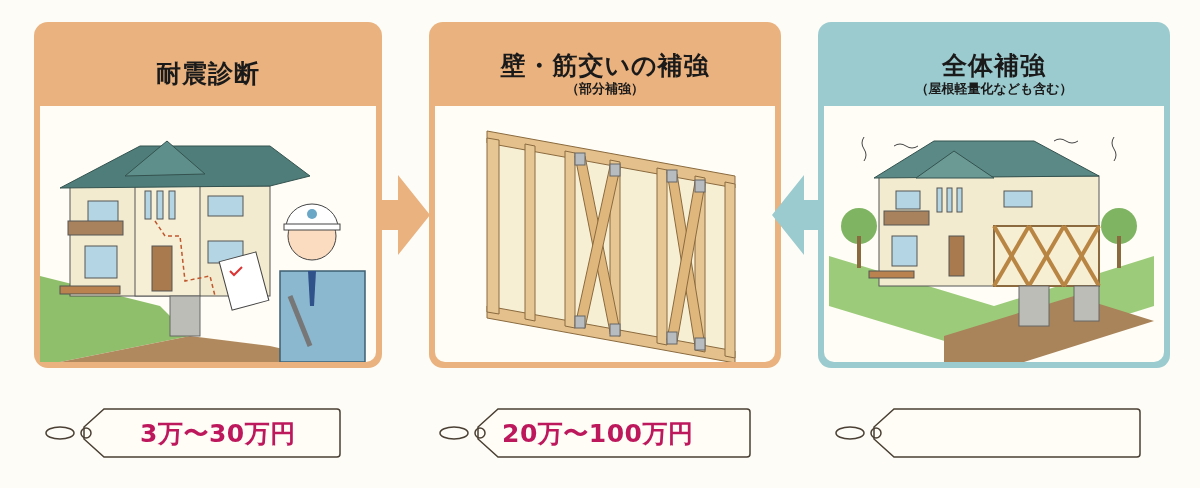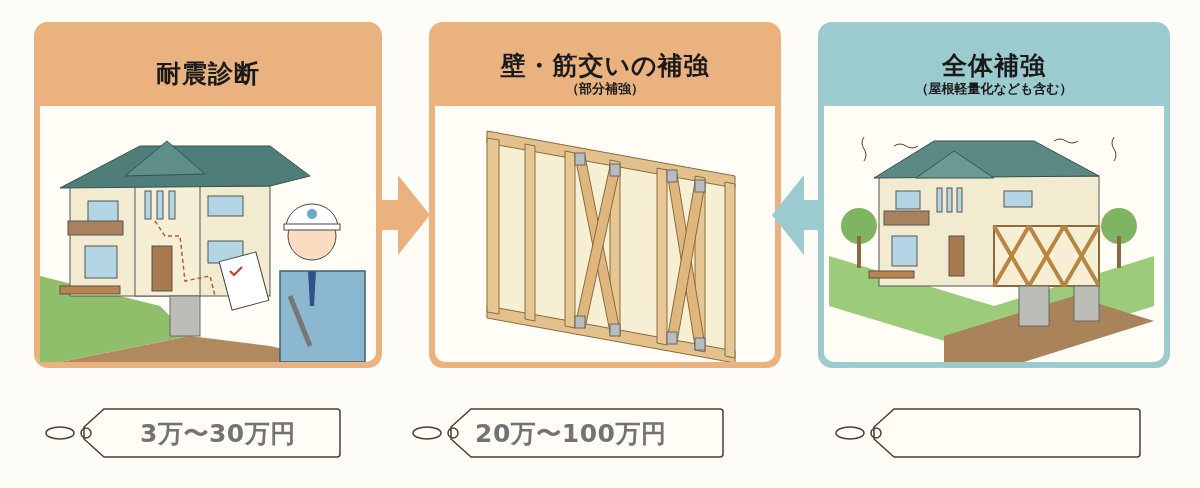--- a/index.html
+++ b/index.html
@@ -16,33 +16,33 @@
   }
   .card .title { font-weight: bold; font-size: 25px; letter-spacing: 1px; line-height: 1.15; }
   .card .subtitle { font-weight: bold; font-size: 13px; line-height: 1.2; }
   .card .body {
     position: absolute; left: 6px; right: 6px; top: 84px; bottom: 6px;
     background: #fffdf6; border-radius: 0 0 10px 10px;
   }
   .card svg.ill { position: absolute; left: 0; top: 0; width: 100%; height: 100%; }
 
   .orange { background: #e9b27f; }
-  .teal { background: #9ccbcf; }
+  .teal { background: #9ccbcf; border-radius: 13px; }
 
   #card1 { left: 34px; width: 348px; }
   #card2 { left: 429px; width: 352px; }
   #card3 { left: 818px; width: 352px; }
 
   .arrow { position: absolute; top: 170px; width: 48px; height: 90px; }
 
   .tag { position: absolute; top: 405px; height: 56px; }
   .tag svg { position: absolute; left: 0; top: 0; }
   .tag .price {
     position: absolute; top: 0; height: 56px; display: flex; align-items: center;
-    font-weight: bold; font-size: 25px; letter-spacing: 0.5px; color: #737373;
+    font-weight: bold; font-size: 25px; letter-spacing: 0.5px; color: #be185d;
   }
 </style>
 </head>
 <body>
 
 <div id="card1" class="card orange">
   <div class="head">
     <div class="title">耐震診断</div>
   </div>
   <div class="body">
@@ -195,21 +195,21 @@
 
 <div class="tag" style="left:42px; width:300px;">
   <svg width="300" height="56" viewBox="0 0 300 56">
     <path d="M62,4 L295,4 Q298,4 298,7 L298,49 Q298,52 295,52 L62,52 L42,34 L42,22 Z" fill="#fffdf6" stroke="#4a3f33" stroke-width="1.5"></path>
     <ellipse cx="18" cy="28" rx="14" ry="6" fill="none" stroke="#4a3f33" stroke-width="1.5"></ellipse>
     <circle cx="44" cy="28" r="5" fill="none" stroke="#4a3f33" stroke-width="1.5"></circle>
   </svg>
   <div class="price" style="left:98px;">3万〜30万円</div>
 </div>
 
-<div class="tag" style="left:409px; width:316px;">
+<div class="tag" style="left:436px; width:316px;">
   <svg width="316" height="56" viewBox="0 0 316 56">
     <path d="M62,4 L311,4 Q314,4 314,7 L314,49 Q314,52 311,52 L62,52 L42,34 L42,22 Z" fill="#fffdf6" stroke="#4a3f33" stroke-width="1.5"></path>
     <ellipse cx="18" cy="28" rx="14" ry="6" fill="none" stroke="#4a3f33" stroke-width="1.5"></ellipse>
     <circle cx="44" cy="28" r="5" fill="none" stroke="#4a3f33" stroke-width="1.5"></circle>
   </svg>
   <div class="price" style="left:66px;">20万〜100万円</div>
 </div>
 
 <div class="tag" style="left:832px; width:310px;">
   <svg width="310" height="56" viewBox="0 0 310 56">

